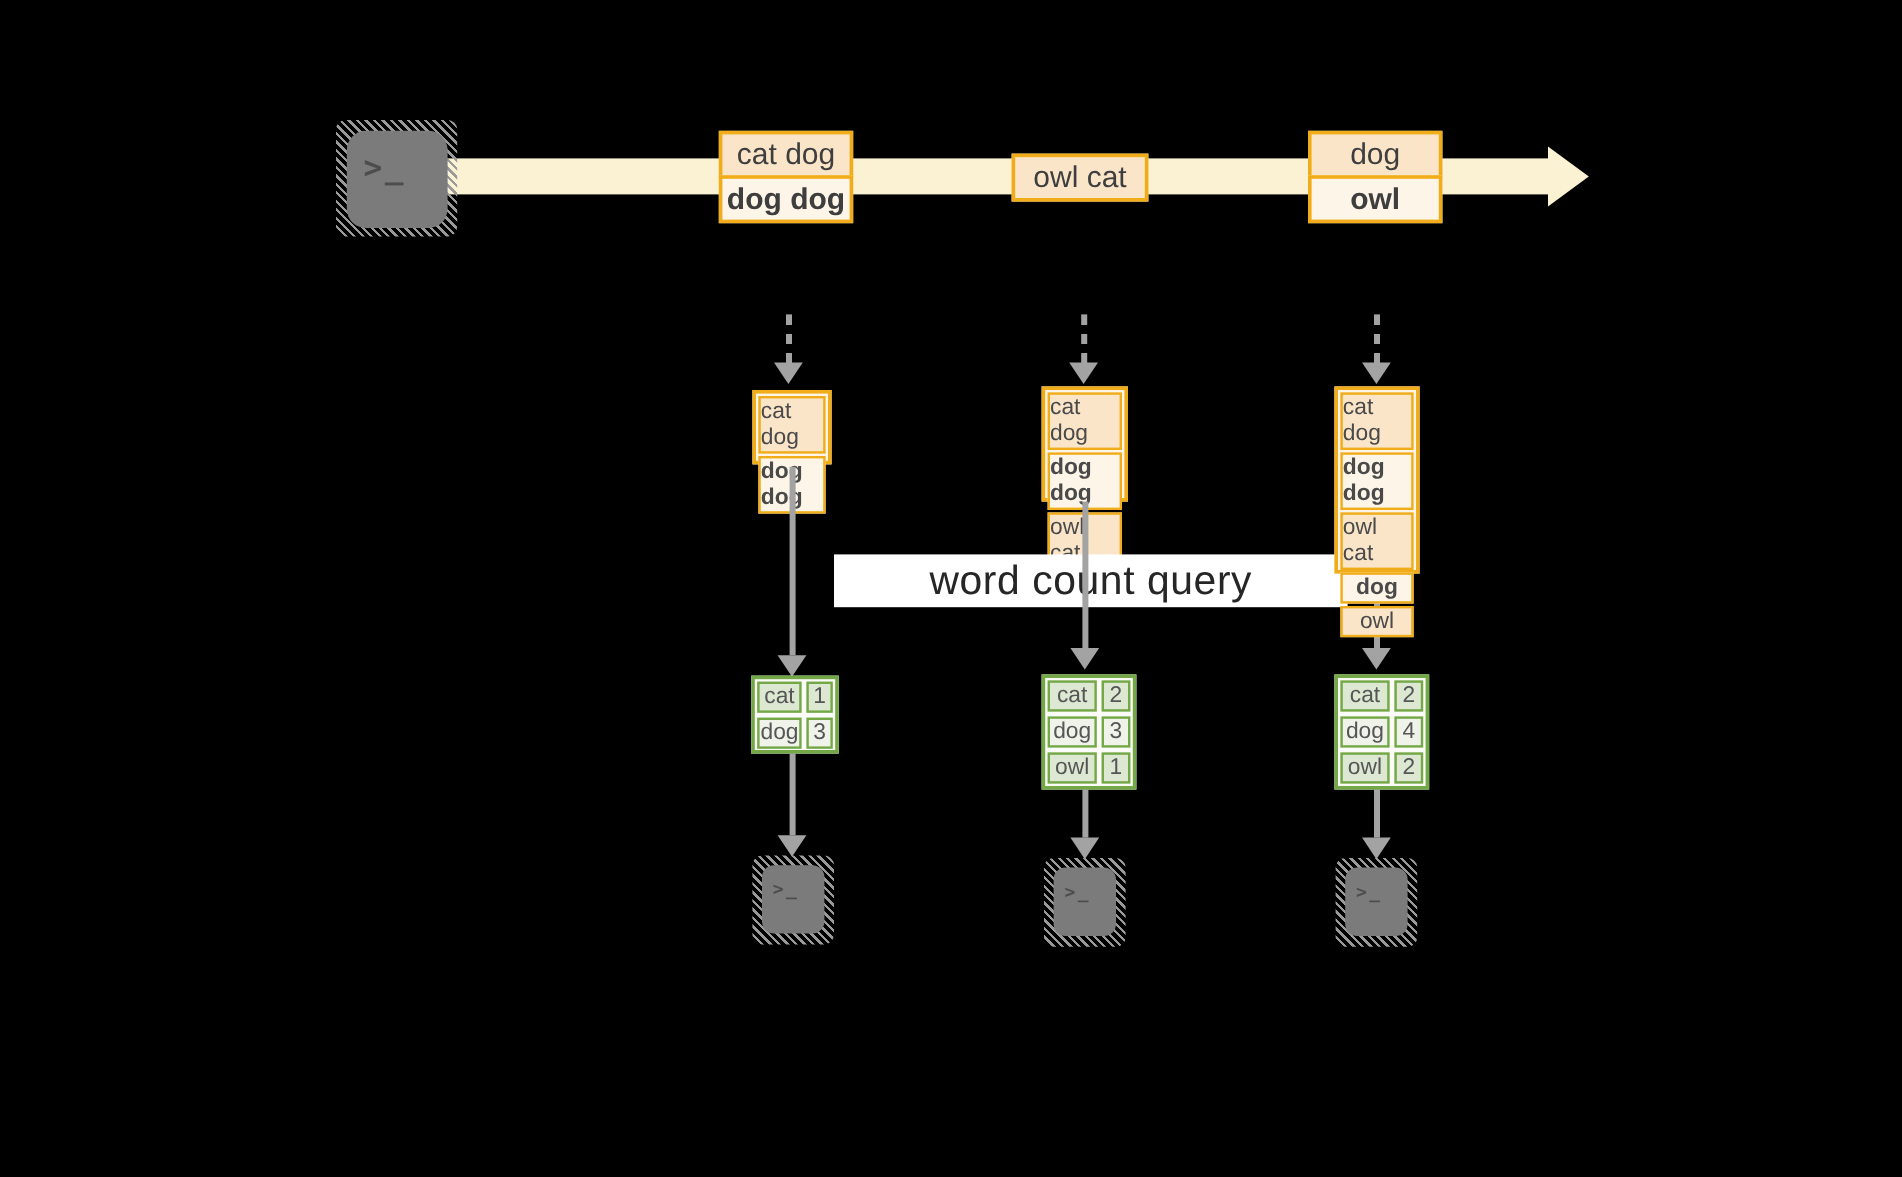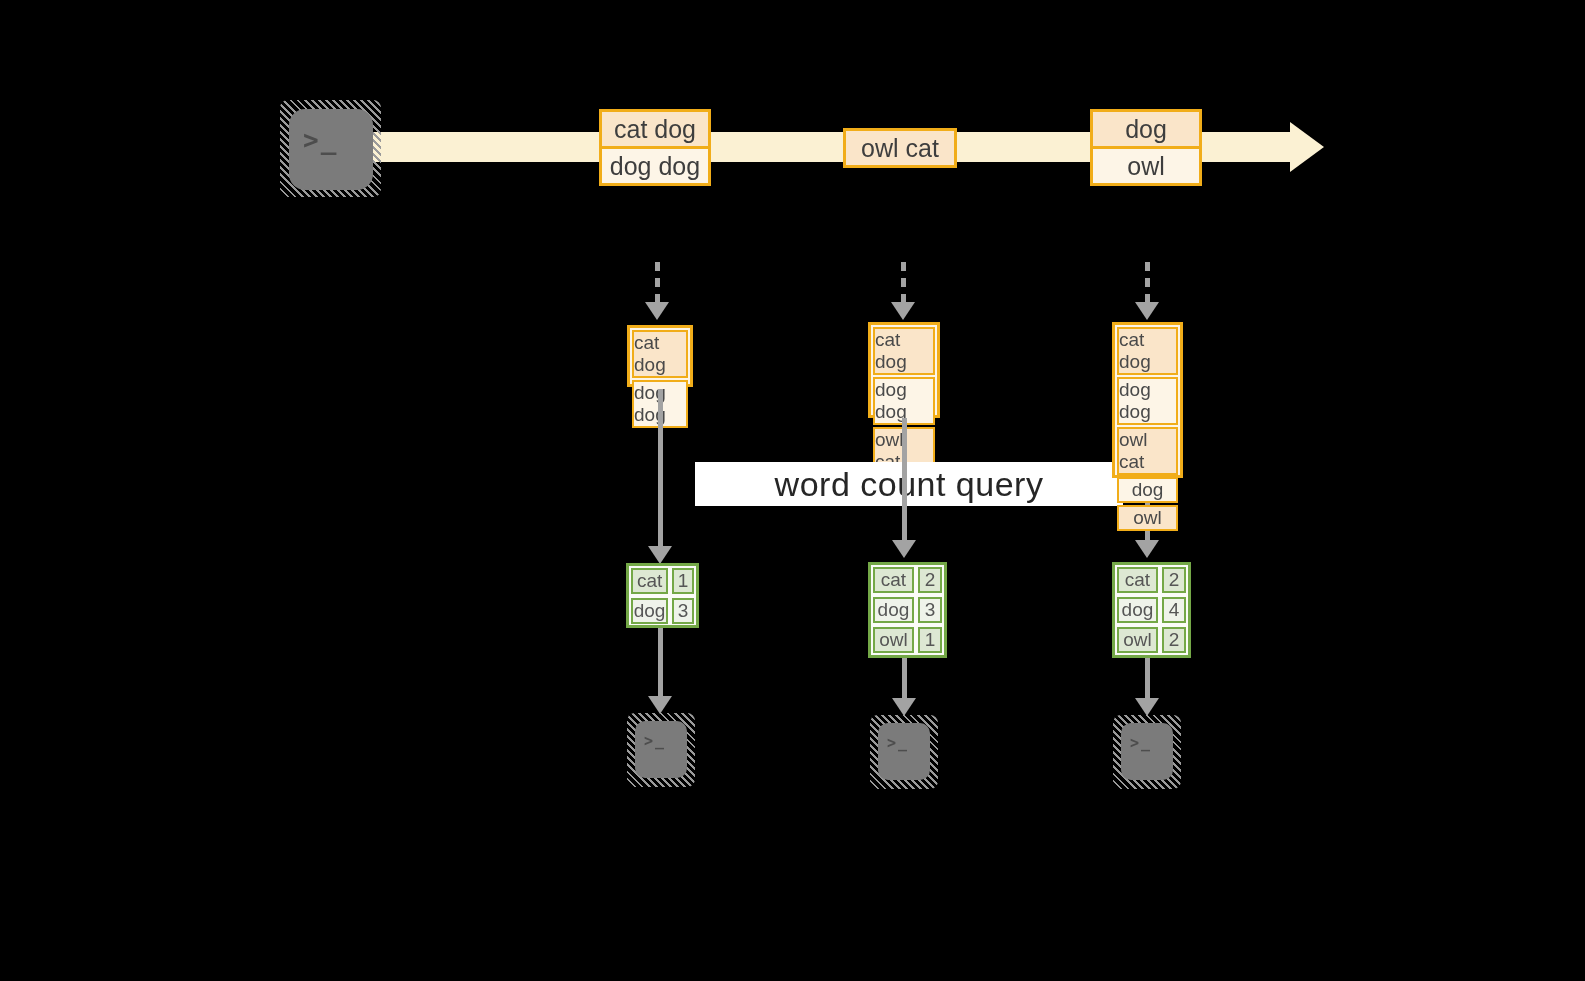--- a/index.html
+++ b/index.html
@@ -29,21 +29,21 @@
     letter-spacing:2px; display:block;
   }
 
   
   .evt-row {
     border:3px solid #F1AD19; font-size:25px; color:#3e3e3e;
     display:flex; align-items:center; justify-content:center;
     height:40px; box-sizing:border-box;
   }
   .fill-peach { background:#FAE5C9; }
-  .fill-cream { background:#FDF5E7; }
+  .fill-cream { background:#FDF5E7;font-weight:bold; }
 
   
   .buf {
     border:3px solid #F1AD19; background:#FDF5E7; padding:2px;
     display:flex; flex-direction:column; gap:2px;
   }
   .buf-row {
     border:2px solid #F1AD19; font-size:19px; color:#4a4a4a;
     display:flex; align-items:center; justify-content:center; flex:1;
     box-sizing:border-box;

